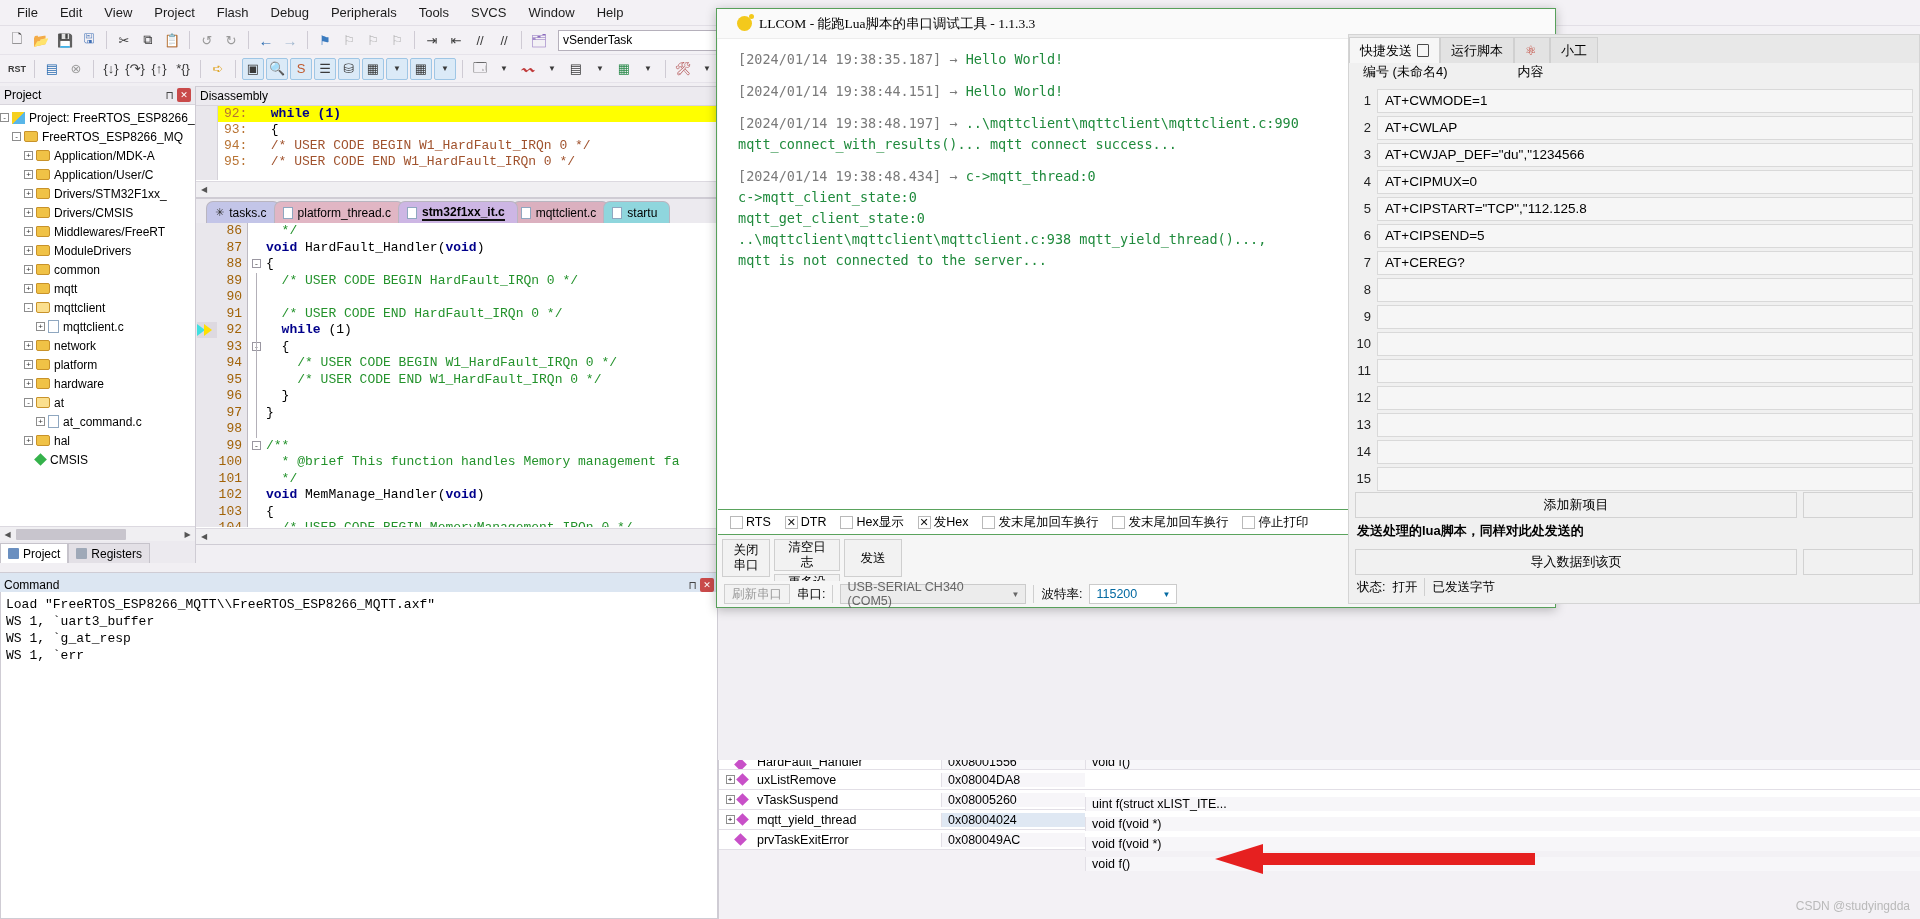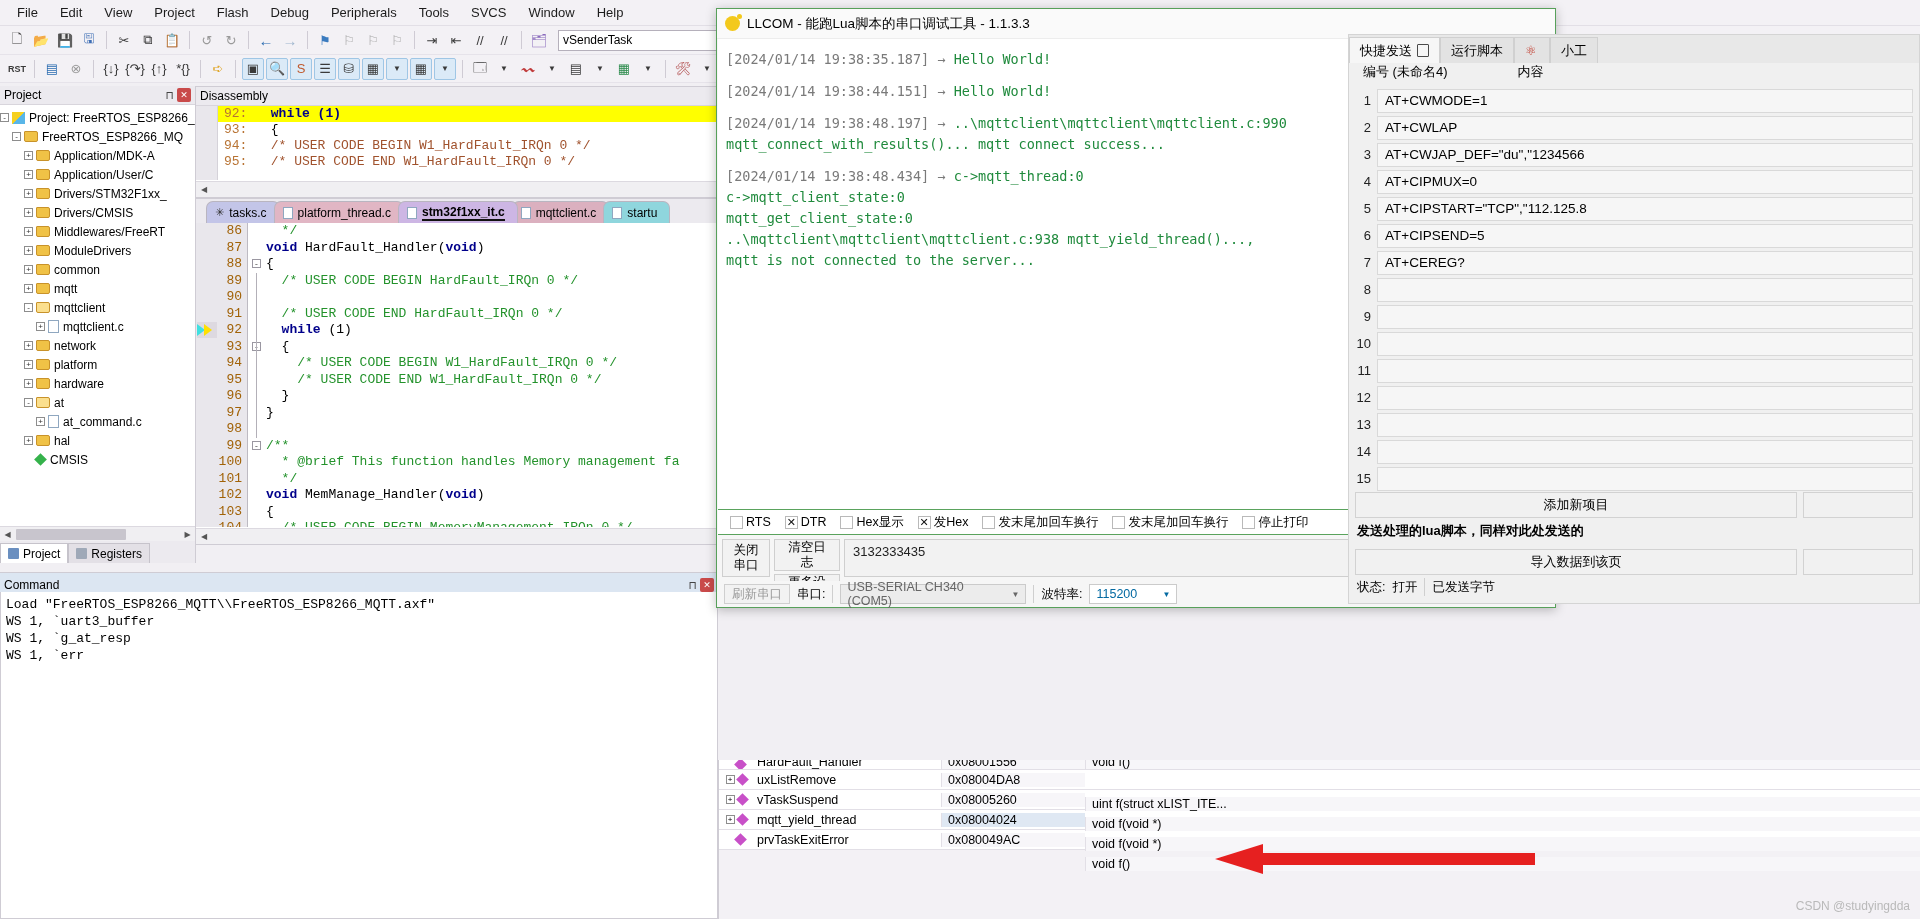--- a/index.html
+++ b/index.html
@@ -227,32 +227,32 @@
   .pdiamond { width: 9px; height: 9px; background: #c850c8; transform: rotate(45deg); }
 
   
   #llcom {
     position: absolute; left: 716px; top: 8px; width: 840px; height: 600px;
     background: #f6f6f6; border: 1px solid #57a05a;
     box-shadow: 0 2px 10px rgba(0,0,0,0.25);
   }
   #llTitle {
     height: 30px; background: #fafafa; display: flex; align-items: center;
-    padding: 0 8px; gap: 7px; font-size: 13.5px; border-bottom: 1px solid #ededed;
+    padding: 0 20px; gap: 7px; font-size: 13.5px; border-bottom: 1px solid #ededed; font-family: Liberation Serif, serif;
   }
   .llIcon {
     width: 15px; height: 15px; border-radius: 50%; background: #f3c91c; position: relative;
   }
   .llIcon:after {
     content: ""; position: absolute; right: -2px; top: -2px;
     width: 5px; height: 5px; border-radius: 50%; background: #f3c91c;
   }
   #llLog {
     position: absolute; left: 1px; top: 30px; right: 1px; height: 470px;
-    background: #fff; padding: 10px 8px; overflow: hidden;
+    background: #fff; padding: 10px 20px; overflow: hidden;
     font-family: "DejaVu Sans Mono", "Liberation Mono", monospace;
     font-size: 13.5px; line-height: 21px; color: #1f8a3c;
   }
   .logts { color: #7a7a7a; }
   .logarrow { color: #7a7a7a; }
   .loggap { height: 11px; }
   #lockBtn {
     position: absolute; right: 10px; bottom: 8px; width: 22px; height: 20px;
     border: 1px solid #c4c4c4; background: #f7f7f7; display: flex;
     align-items: center; justify-content: center; font-size: 11px; color: #444;
@@ -812,21 +812,20 @@
         </span>
       </div>
 
     <div id="llSend">
       <div class="llbtn" id="closeport" style="white-space:pre-line">关闭
 串口</div>
       <div class="stackbtns">
         <div class="llbtn">清空日志</div>
         <div class="llbtn">更多设置</div>
       </div>
-      <div id="sendInput">3132333435</div>
       <div class="llbtn" id="sendBtn">发送</div>
     </div>
 
     <div id="llBottom">
       <span class="llbtn" style="height:20px;padding:0 7px;color:#9a9a9a">刷新串口</span>
       <span>串口:</span>
       <span class="vsep"></span>
       <span class="llsel" style="width:186px">
         <span>USB-SERIAL CH340 (COM5)</span>
         <span class="cv">▼</span>

